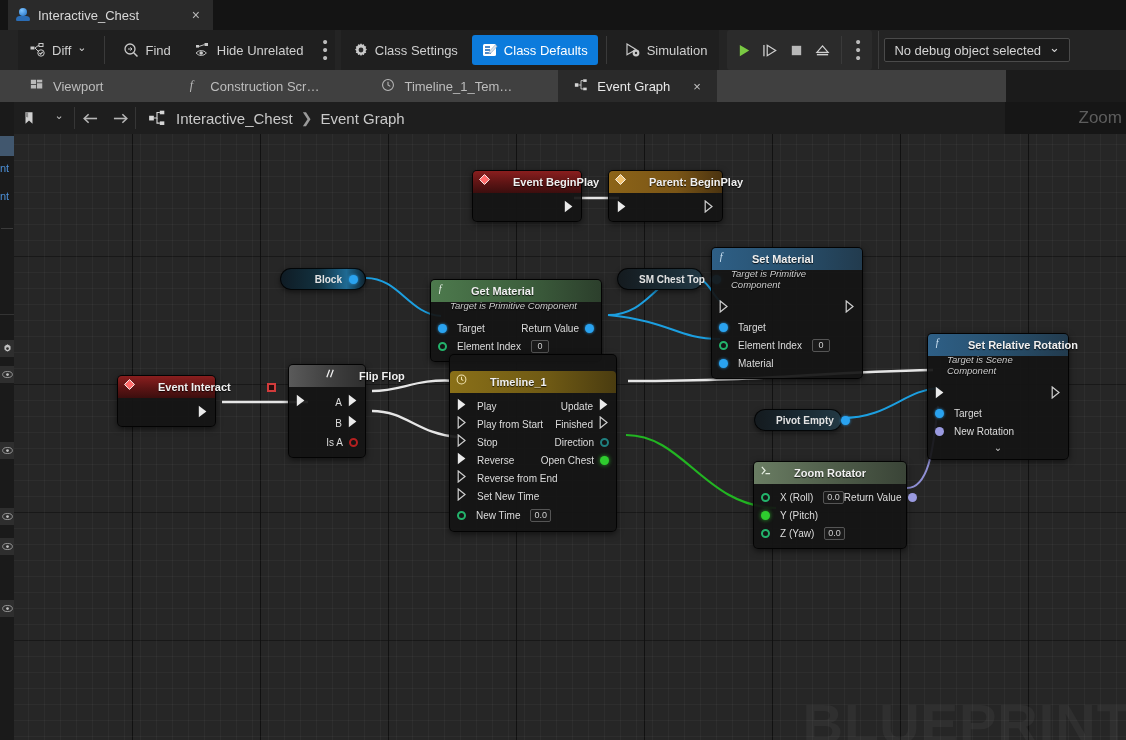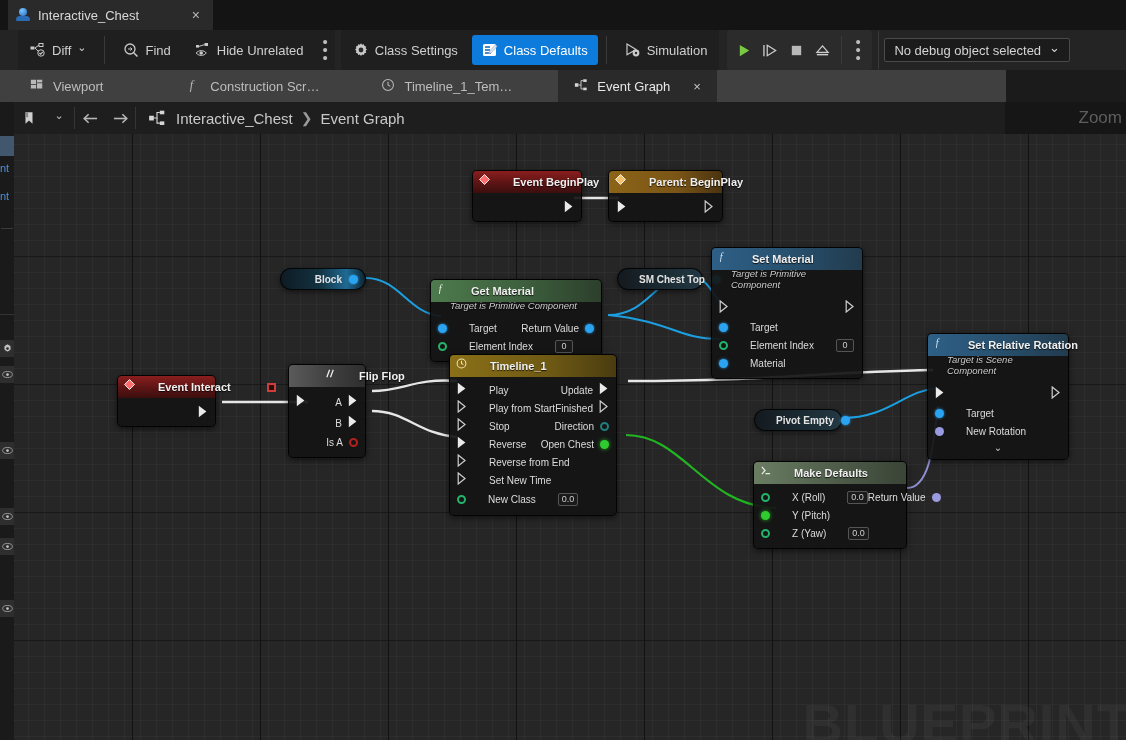--- a/index.html
+++ b/index.html
@@ -114,21 +114,21 @@
   .wires { position:absolute; left:0; top:0; width:1112px; height:606px; pointer-events:none; }
 
   
   .node { position:absolute; border-radius: 5px; background: rgba(20,20,20,0.93);
           border: 1px solid rgba(0,0,0,0.8); box-shadow: 0 2px 6px rgba(0,0,0,0.55); }
   .nhdr { border-radius: 4px 4px 0 0; padding: 3px 7px 3px 6px; display:flex; align-items:center; gap:18px; }
   .ntitle { font-size: 11px; font-weight: bold; color: #f0f0f0; text-shadow: 0 1px 1px rgba(0,0,0,.8); white-space:nowrap; }
   .nsub { font-size: 9.5px; font-style: italic; color: #c9c9c9; padding: 0 7px 4px 19px; margin-top:-2px; text-shadow: 0 1px 1px rgba(0,0,0,.8);}
   .nbody { padding: 4px 0 6px 0; }
   .prow { display:flex; align-items:center; height: 18px; padding: 0 7px; justify-content:space-between; }
-  .pin-l { display:flex; align-items:center; gap:22px; }
+  .pin-l { display:flex; align-items:center; gap:10px; }
   .pin-r { display:flex; align-items:center; gap:6px; justify-content:flex-end; }
   .plabel { font-size: 10px; color: #dcdcdc; white-space:nowrap; }
   .dot { width: 9px; height: 9px; border-radius: 50%; flex:0 0 auto; }
   .dot.obj { background:#2aa3f0; box-shadow: 0 0 3px rgba(42,163,240,.9); }
   .dot.purple { background:#9a9ae0; }
   .dot.green-f { background:#2ecc2e; box-shadow: 0 0 4px rgba(46,204,46,.8); }
   .ring { width:9px; height:9px; border-radius:50%; border:2px solid #23b36b; flex:0 0 auto; background:transparent;}
   .ring.teal { border-color:#1f7f7f; }
   .ring.red { border-color:#b32020; }
   .numbox { min-width: 18px; height: 13px; border: 1px solid #555; background:#1a1a1a; color:#cfcfcf;
@@ -142,21 +142,21 @@
     padding: 0 7px 0 14px; gap:7px; border:1px solid rgba(0,0,0,.85);
     box-shadow: 0 2px 5px rgba(0,0,0,.5);
   }
   .pill .plabel { font-size: 10px; color:#e2e2e2; font-weight:bold; }
 
   
   .h-red  { background: linear-gradient(to bottom, #8a1e1e 0%, #5c1414 55%, #3c0e0e 100%); }
   .h-orange { background: linear-gradient(to right, #8c6418 0%, #7a5516 60%, #4a3310 100%); }
   .h-green { background: linear-gradient(to right, #4d7a4d 0%, #3d5f3d 55%, #2c3f2c 100%); }
   .h-blue { background: linear-gradient(to right, #2e5f86 0%, #28516f 50%, #223b4e 100%); }
-  .h-gold { background: linear-gradient(to right, #8a7018 0%, #6e5914 60%, #4a3c10 100%); }
+  .h-gold { background: linear-gradient(to right, #8a7018 0%, #6e5914 60%, #4a3c10 100%); margin-top: 16px; }
   .h-gray { background: linear-gradient(to right, #5a5a5a 0%, #3f3f3f 55%, #2e2e2e 100%); padding-left: 36px; }
   .h-mkrot { background: linear-gradient(to right, #6a7d63 0%, #4e5c49 55%, #3a4437 100%); }
   .pill-bg { background: linear-gradient(to right, #0f1b24 0%, #12313f 45%, #1f6a93 78%, #0f2430 100%); }
   .pill-bg2 { background: linear-gradient(to right, #141a1e 0%, #1a2a33 55%, #233944 100%); }
 </style>
 </head>
 <body>
 
 <div id="app">
 
@@ -747,36 +747,36 @@
               <svg viewBox="0 0 10 13" width="10" height="13">
                   <path d="M1.2 1 L8 6.5 L1.2 12 Z" fill="none" stroke="#cfcfcf" stroke-width="1.2"></path>
                 </svg>
             </span>
             <span class="plabel">Set New Time</span>
           </span>
         </div>
         <div class="prow" style="height:20px">
           <span class="pin-l">
             <span class="ring"></span>
-            <span class="plabel">New Class</span>
+            <span class="plabel">New Time</span>
             <span class="numbox">0.0</span>
           </span>
         </div>
       </div>
     </div>
 
     <div class="node" style="left:739px; top:327px; width:154px;">
       <div class="nhdr h-mkrot">
         <span class="ico">
           <svg viewBox="0 0 12 12" width="11" height="11">
               <path d="M2 2 L5.5 6 L2 10" stroke="#e4ece0" stroke-width="1.4" fill="none"></path>
               <path d="M6 9.4 h5" stroke="#e4ece0" stroke-width="1.4"></path>
             </svg>
         </span>
-        <span class="ntitle">Make Defaults</span>
+        <span class="ntitle">Zoom Rotator</span>
       </div>
       <div class="nbody">
         <div class="prow">
           <span class="pin-l">
             <span class="ring"></span>
             <span class="plabel">X (Roll)</span>
             <span class="numbox">0.0</span>
           </span>
           <span class="pin-r">
             <span class="plabel">Return Value</span>

